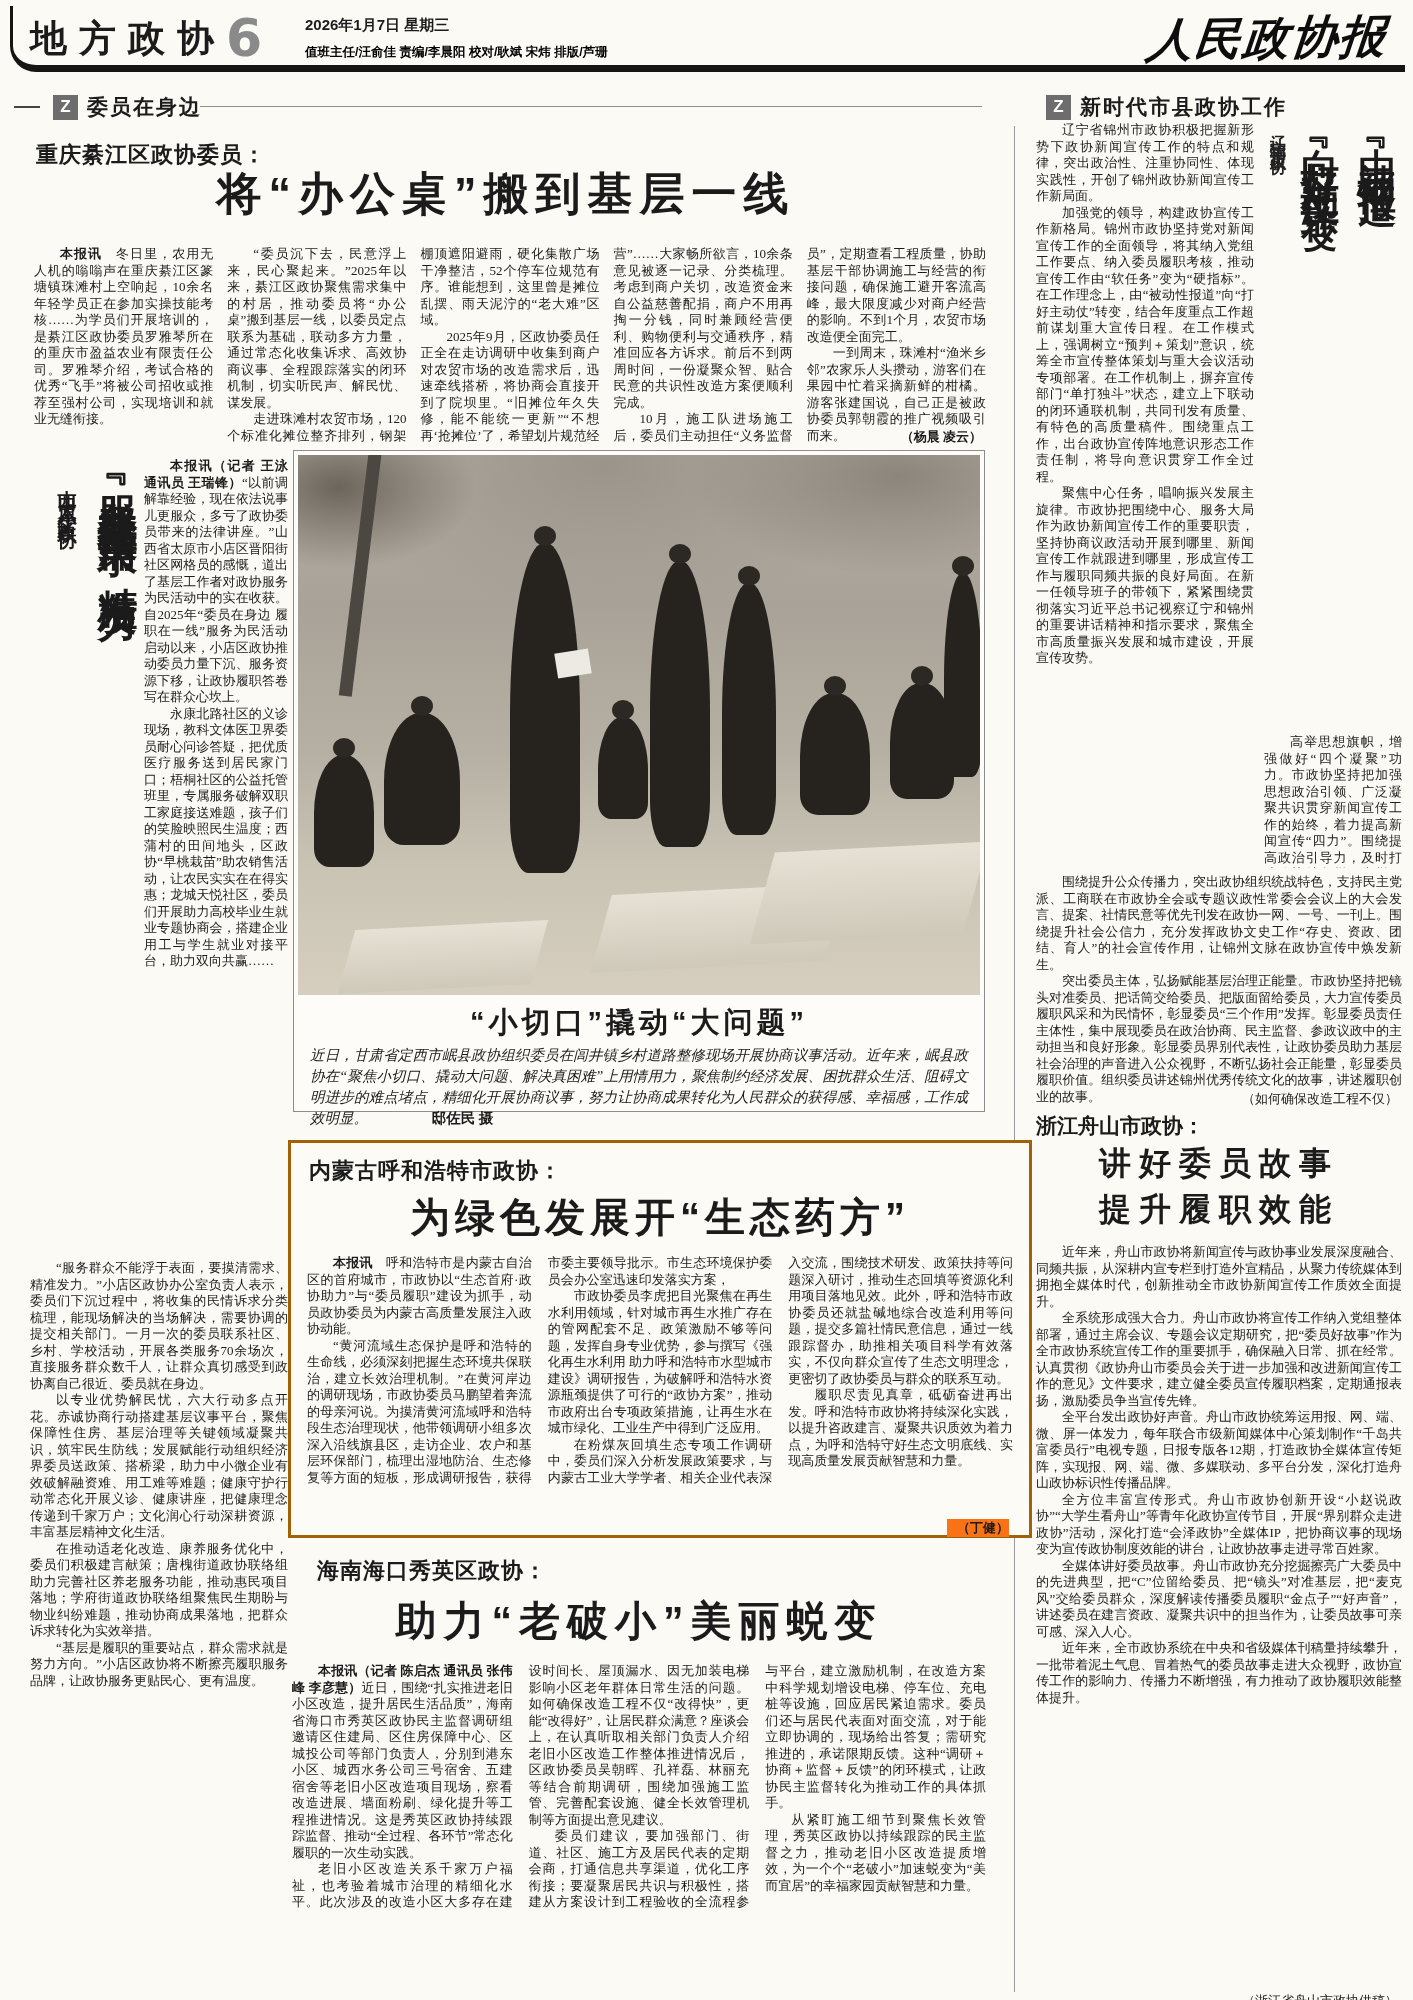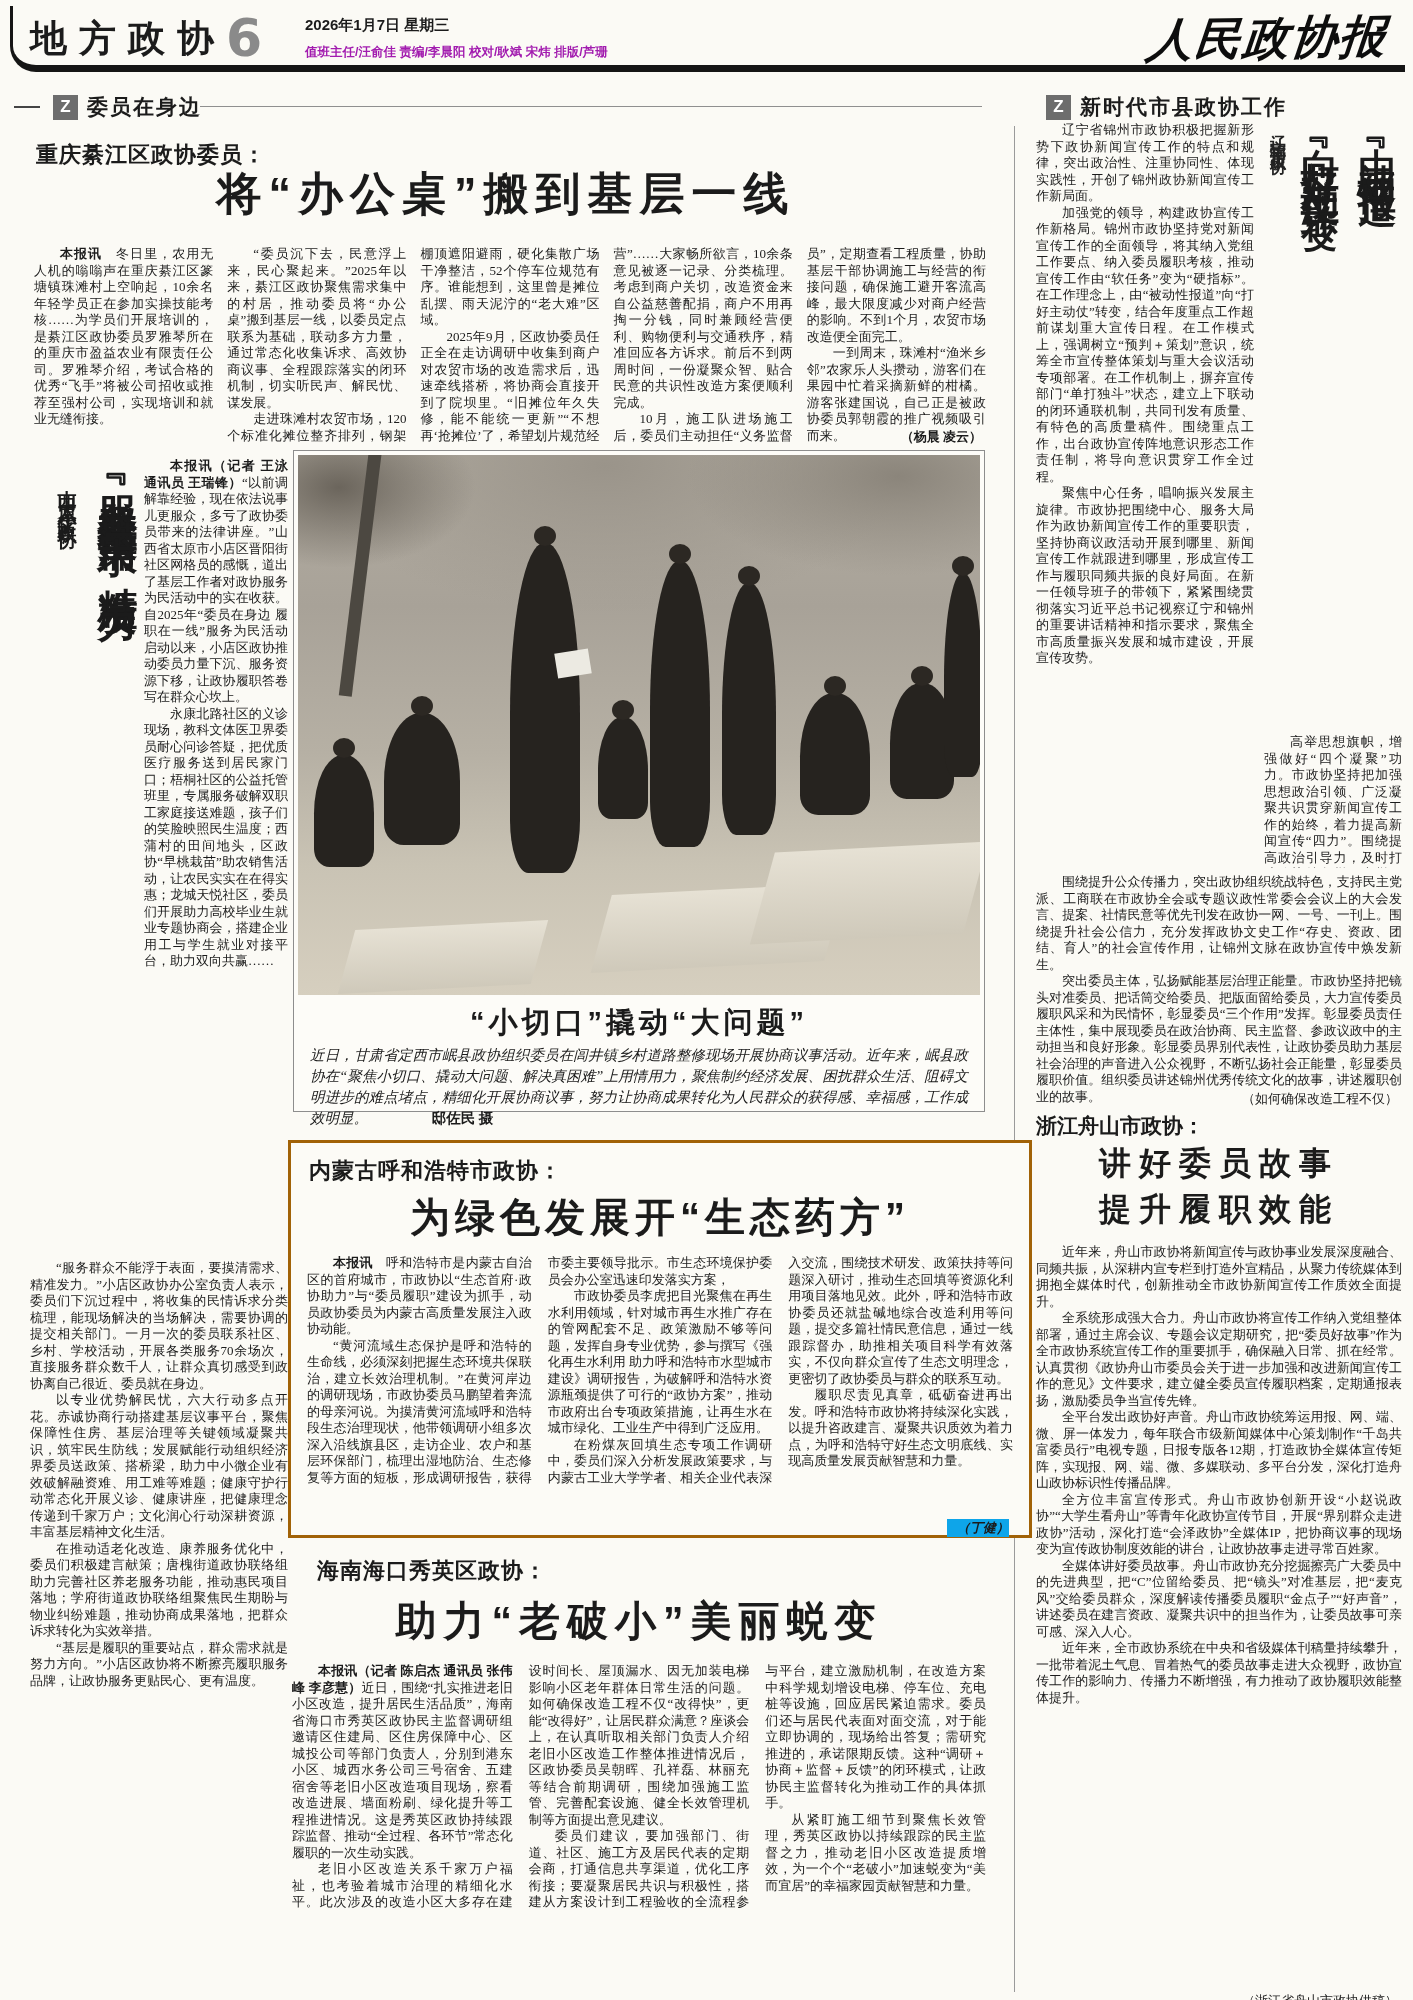--- a/index.html
+++ b/index.html
@@ -13,21 +13,21 @@
 
   
   .toprule { position:absolute; top:6px; left:10px; width:1395px; height:66px;
     border-left:3px solid #151515; border-bottom:7px solid #151515;
     border-bottom-left-radius:26px; }
   .brand { position:absolute; top:14px; left:30px; font-size:37px; font-weight:900;
     letter-spacing:12px; }
   .pageno { position:absolute; top:8px; left:226px; font-size:52px; color:#8a8a8a;
     font-family:"DejaVu Sans",sans-serif; font-weight:bold; }
   .dateline { position:absolute; top:16px; left:305px; font-size:15px; font-weight:bold; }
-  .staffline { position:absolute; top:44px; left:305px; font-size:12.5px; color:#a21caf; font-weight:bold; }
+  .staffline { position:absolute; top:44px; left:305px; font-size:12.5px; color:#000000; font-weight:bold; }
   .masthead { position:absolute; top:8px; right:26px; font-size:46px; font-weight:900;
     font-style:italic; transform:skewX(-6deg) rotate(-1deg); letter-spacing:2px; color:#0d0d0d; }
 
   
   .sechead { position:absolute; display:flex; align-items:center; gap:9px; }
   .sechead .dash { width:26px; height:0; border-top:2px solid #444; margin-right:4px; }
   .zbox { width:25px; height:25px; background:#6d6d6d; color:#fff; font-weight:bold;
     font-size:17px; display:flex; align-items:center; justify-content:center;
     font-family:"Liberation Sans",sans-serif; }
   .seclabel { font-size:21px; font-weight:900; letter-spacing:2px; }
@@ -97,21 +97,21 @@
     font-size:14.5px; line-height:21px; text-align:justify; font-style:italic; }
   .pf-caption .credit { font-style:normal; font-weight:bold; margin-left:16px; white-space:nowrap;padding-left:44px; }
 
   
   .a3 { position:absolute; top:1140px; left:288px; width:744px; height:398px;
     border:3px solid #a16207; background:#fcfbf6; }
   .a3-kicker { margin:13px 0 0 18px; }
   .a3-headline { text-align:center; font-size:40px; font-weight:900; letter-spacing:5px; margin-top:4px; }
   .a3-bodywrap { position:relative; margin:10px 16px 0; height:282px; }
   .a3-body { column-count:3; column-gap:16px; height:282px; overflow:hidden; }
-  .a3-bodywrap .byline-abs { background:#0ea5e9;font-style:italic; }
+  .a3-bodywrap .byline-abs { background:#f97316; }
 
   
   .a4 { position:absolute; top:1556px; left:292px; width:694px; height:436px; }
   .a4-kicker { margin-left:25px; }
   .a4-headline { text-align:center; font-size:41px; font-weight:900; letter-spacing:7px; margin-top:8px; }
   .a4-body { margin-top:14px; column-count:3; column-gap:16px; height:268px; overflow:hidden; }
 
   
   .a5 { position:absolute; top:118px; left:1036px; width:366px; height:990px; }
   .a5-col1 { position:absolute; left:0; top:4px; width:218px; height:746px; overflow:hidden; }

